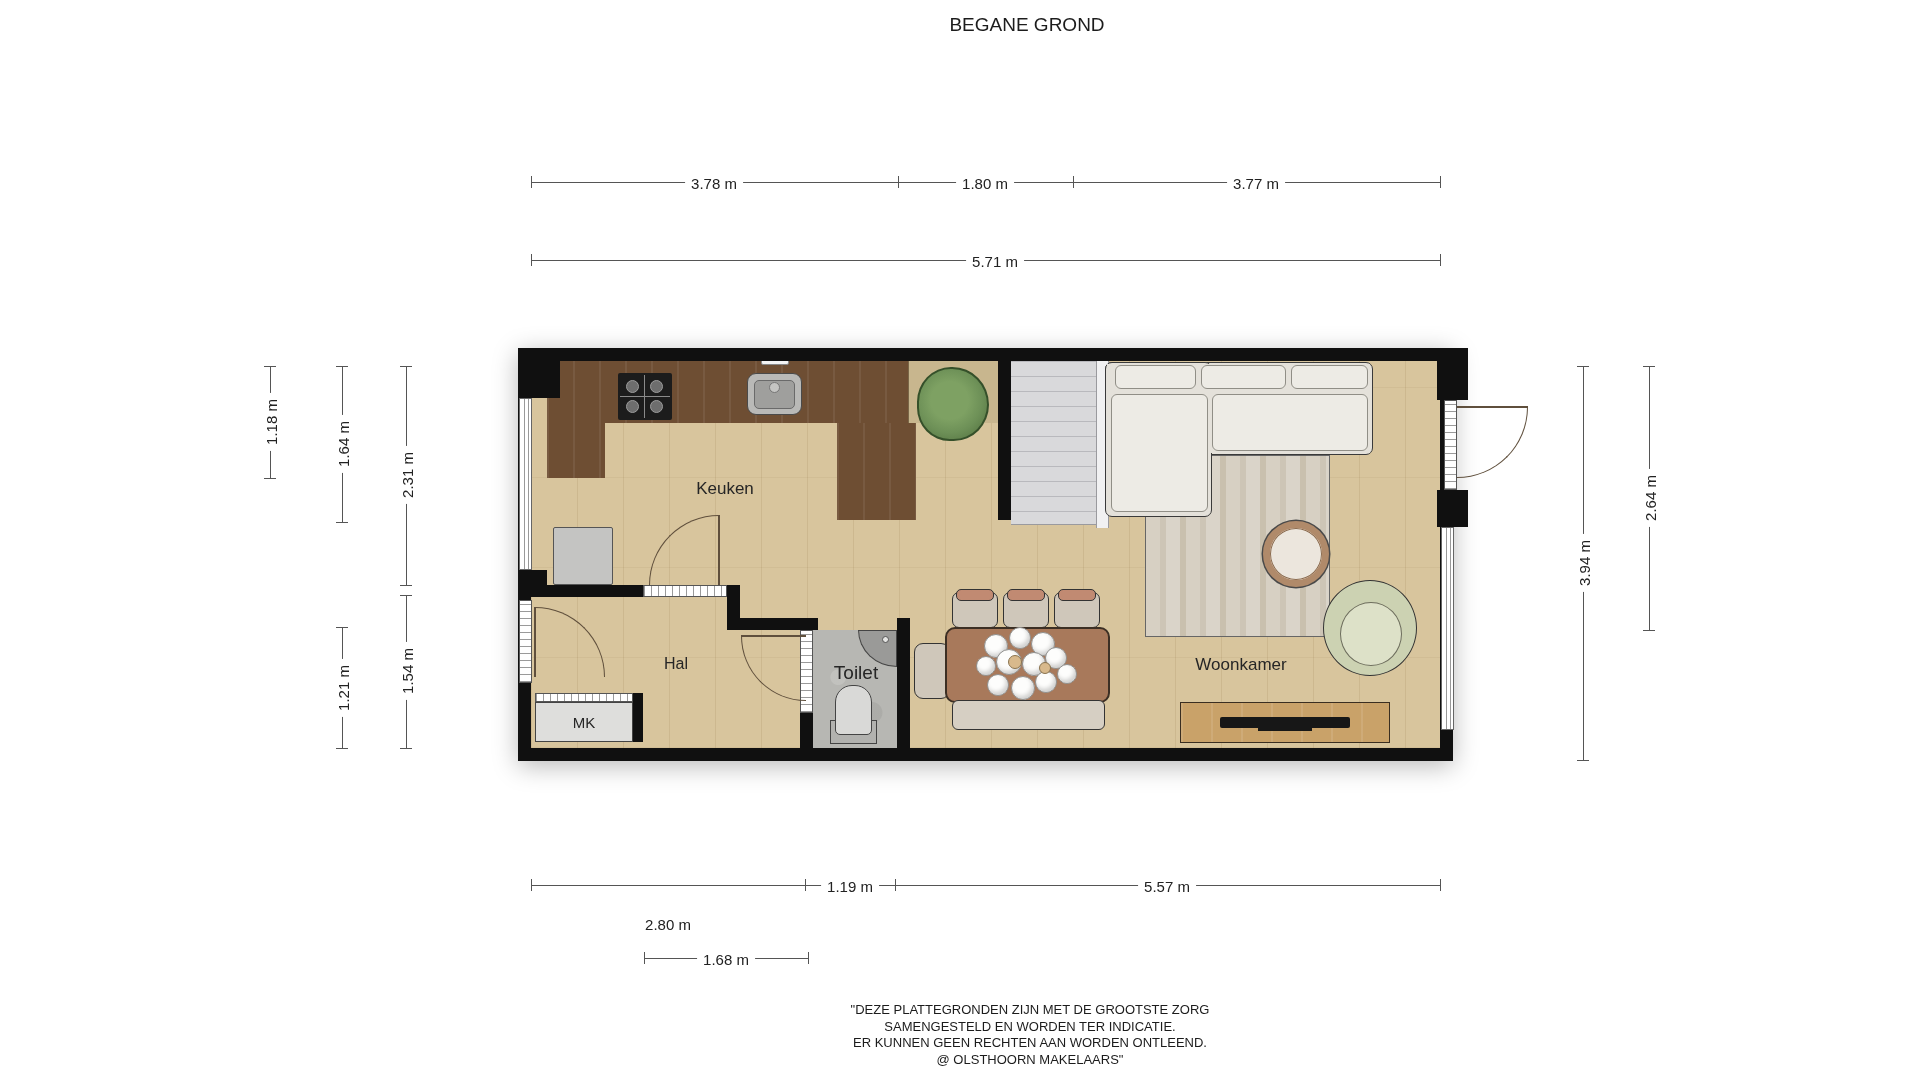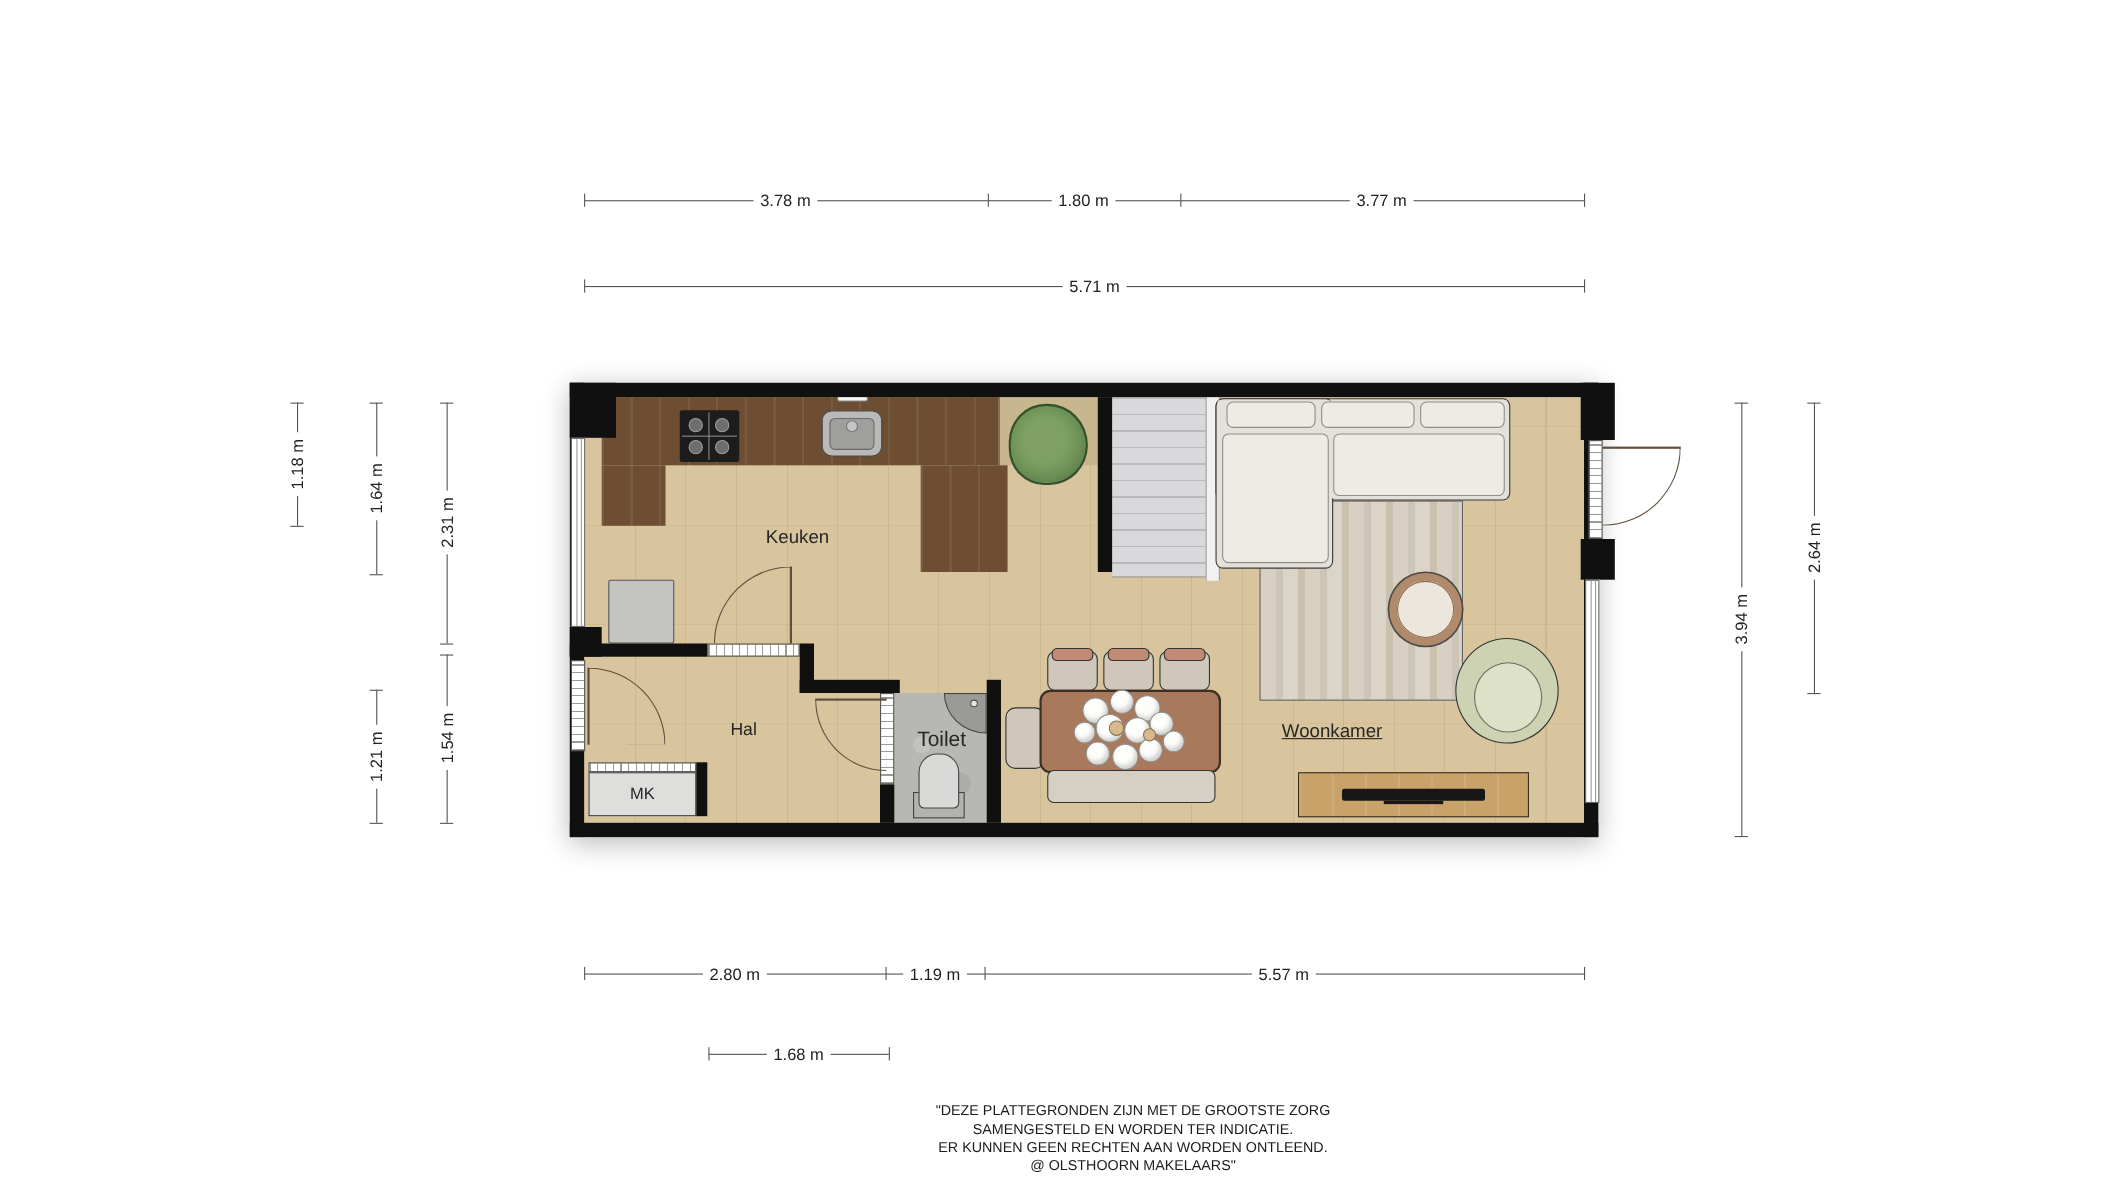--- a/index.html
+++ b/index.html
@@ -45,20 +45,21 @@
   .soft{background:var(--couch,#e4e1da);border:1.5px solid #3a3a3a;}
   .cush{background:var(--sofa_cushion,#edebe5);border:1px solid #908e86;border-radius:6px;}
   .dot{border-radius:50%;background:#fdfdfc;border:1px solid #8f8f8d;box-shadow:inset -2px -3px 4px rgba(0,0,0,.18);}
 </style>
 </head>
 <body>
 
 <div class="screen">
 
   <div class="title-block">
+    <div>BEGANE GROND</div>
   </div>
 
   <div>
     <div class="dimline-h" style="left:531px;top:182px;width:909px;"></div>
     <div class="tick-v" style="left:531px;top:182px;"></div>
     <div class="tick-v" style="left:898px;top:182px;"></div>
     <div class="tick-v" style="left:1073px;top:182px;"></div>
     <div class="tick-v" style="left:1440px;top:182px;"></div>
     <div class="dimlabel" style="left:714px;top:183px;">3.78 m</div>
     <div class="dimlabel" style="left:985px;top:183px;">1.80 m</div>
@@ -110,21 +111,21 @@
     <div class="tick-h" style="left:1649px;top:630px;"></div>
     <div class="dimlabel vert" style="left:1650px;top:498px;">2.64 m</div>
   </div>
 
   <div>
     <div class="dimline-h" style="left:531px;top:885px;width:909px;"></div>
     <div class="tick-v" style="left:531px;top:885px;"></div>
     <div class="tick-v" style="left:805px;top:885px;"></div>
     <div class="tick-v" style="left:895px;top:885px;"></div>
     <div class="tick-v" style="left:1440px;top:885px;"></div>
-    <div class="dimlabel" style="left:668px;top:886px;">2.80 m</div>
+    <div class="dimlabel" style="left:668px;top:924px;">2.80 m</div>
     <div class="dimlabel" style="left:850px;top:886px;">1.19 m</div>
     <div class="dimlabel" style="left:1167px;top:886px;">5.57 m</div>
 
     <div class="dimline-h" style="left:644px;top:958px;width:164px;"></div>
     <div class="tick-v" style="left:644px;top:958px;"></div>
     <div class="tick-v" style="left:808px;top:958px;"></div>
     <div class="dimlabel" style="left:726px;top:959px;">1.68 m</div>
   </div>
 
   <div class="plan">
@@ -243,21 +244,21 @@
     <div class="arc" style="left:17px;top:259px;width:70px;height:70px;border-left:none;border-bottom:none;border-top-right-radius:100%;"></div>
     <div class="leaf" style="left:223px;top:287px;width:65px;height:2px;"></div>
     <div class="arc" style="left:223px;top:288px;width:65px;height:65px;border-right:none;border-top:none;border-bottom-left-radius:100%;"></div>
     <div class="leaf" style="left:939px;top:58px;width:71px;height:2px;"></div>
     <div class="arc" style="left:939px;top:59px;width:71px;height:71px;border-left:none;border-top:none;border-bottom-right-radius:100%;"></div>
 
     <div class="room-label" style="left:207px;top:141px;">Keuken</div>
     <div class="room-label" style="left:158px;top:316px;font-size:16px;">Hal</div>
     <div class="room-label" style="left:338px;top:325px;font-size:19px;">Toilet</div>
     <div class="room-label" style="left:66px;top:374px;font-size:15px;">MK</div>
-    <div class="room-label" style="left:693px;top:317px;text-decoration:underline;">Woonkamer</div>
+    <div class="room-label" style="left:723px;top:317px;">Woonkamer</div>
   </div>
 
   <div class="disclaimer">
     <div>"DEZE PLATTEGRONDEN ZIJN MET DE GROOTSTE ZORG</div>
     <div>SAMENGESTELD EN WORDEN TER INDICATIE.</div>
     <div>ER KUNNEN GEEN RECHTEN AAN WORDEN ONTLEEND.</div>
     <div>@ OLSTHOORN MAKELAARS"</div>
   </div>
 
 </div>

